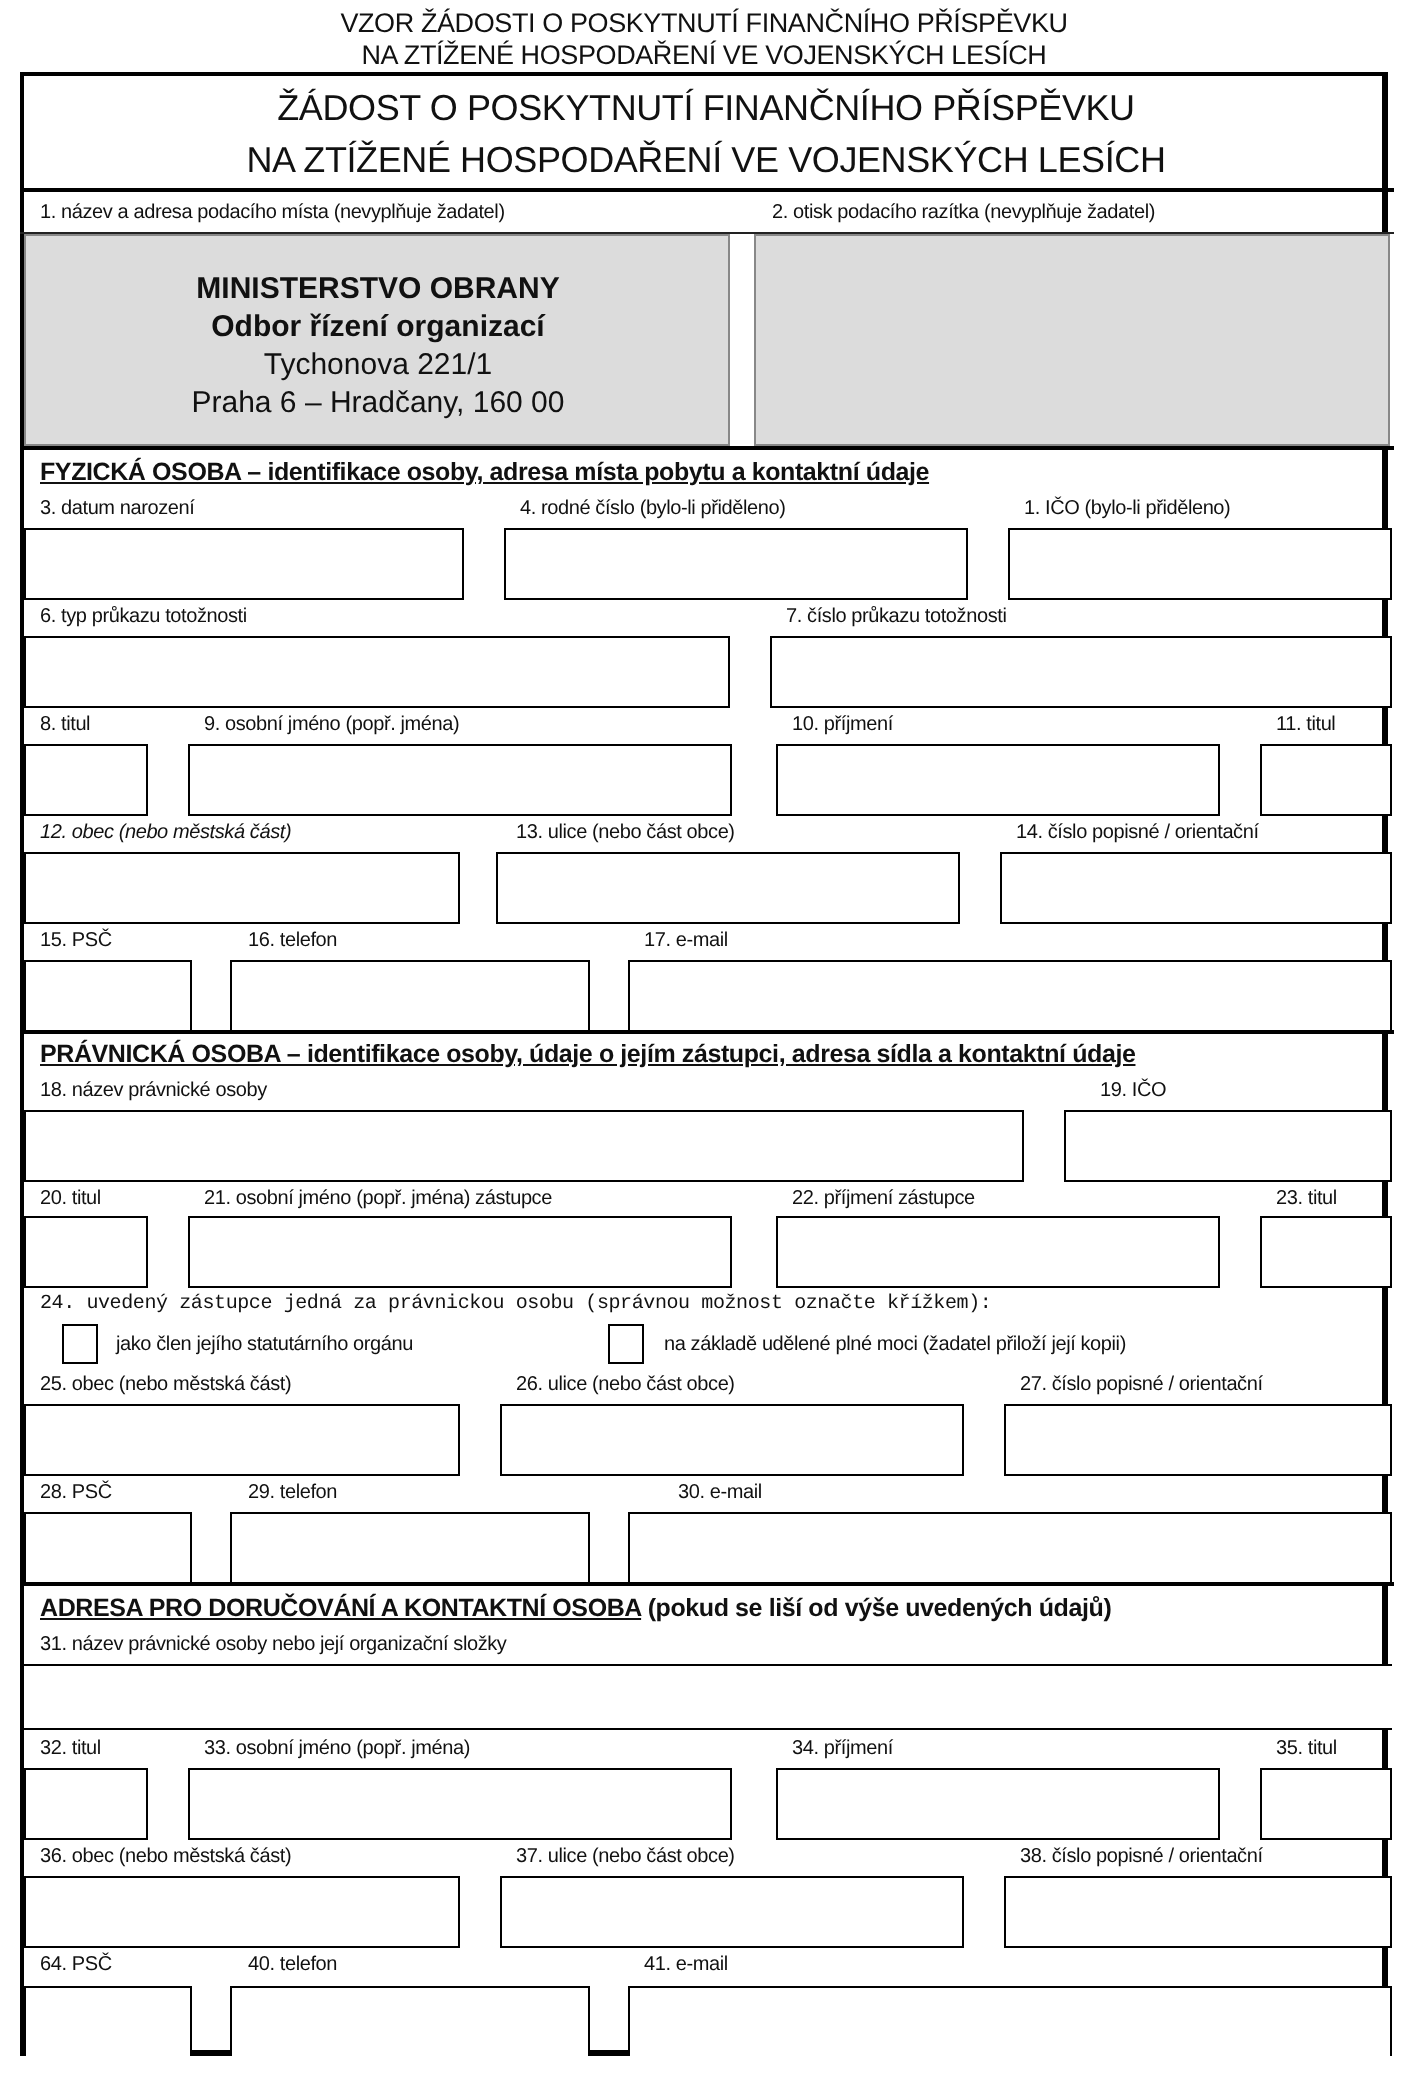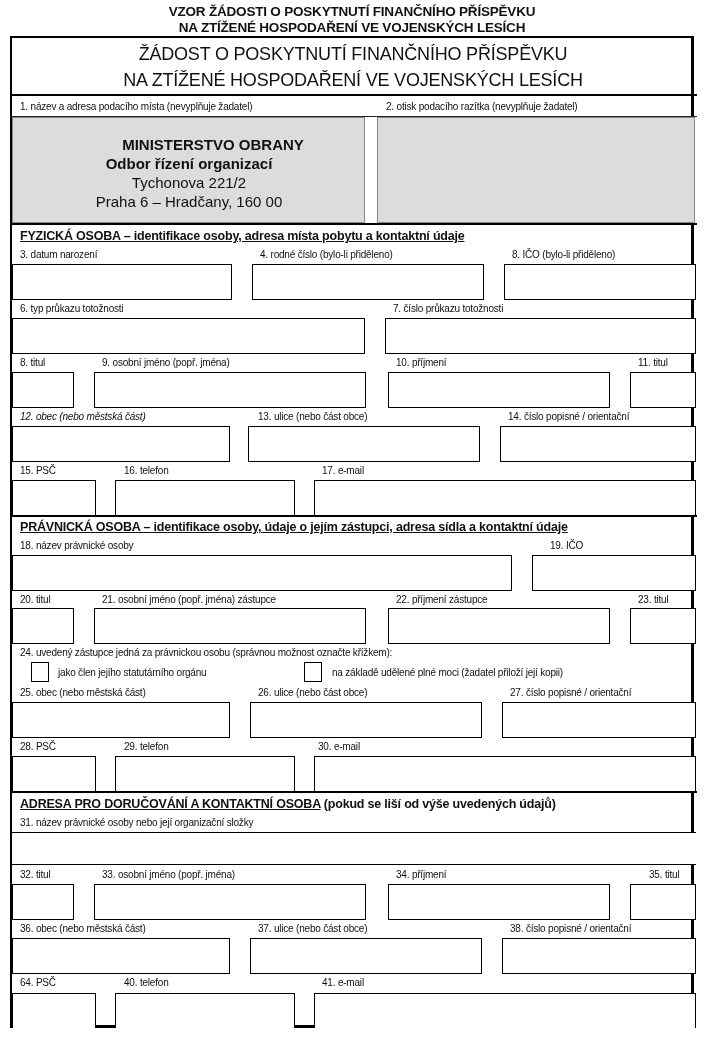--- a/index.html
+++ b/index.html
@@ -1,18 +1,18 @@
 <!DOCTYPE html>
 <html><head>
 <meta charset="utf-8">
 <style>
   html, body { margin:0; padding:0; background:#fff; }
   body { width:704px; height:1039px; position:relative; overflow:hidden;
          font-family:"Liberation Sans", sans-serif; color:#111; }
-  .top-title { position:absolute; left:0; width:704px; text-align:center; font-weight:bold;
+  .top-title { position:absolute; left:0; width:704px; text-align:center; font-weight:normal;
                font-size:13.5px; line-height:16px; letter-spacing:-0.2px; }
   .frame { position:absolute; left:10px; top:36px; width:684px; height:992px;
            border:2px solid #000; border-right-width:3px; border-bottom-width:3px; box-sizing:border-box; }
   .hline { position:absolute; left:10px; width:687px; height:2px; background:#000; }
   .hline.thin { height:1px; background:#222; }
   .main-title { position:absolute; left:12px; width:682px; text-align:center; font-size:18px;
                 line-height:26px; letter-spacing:-0.2px; }
   .lbl { position:absolute; font-size:10px; line-height:14px; white-space:nowrap; letter-spacing:-0.2px; }
   .box { position:absolute; border:1px solid #000; box-sizing:border-box; background:#fff; }
   .grey { background:#dcdcdc; border:1px solid #888; }
@@ -31,31 +31,31 @@
 
 <div class="main-title" style="top:41px;">ŽÁDOST O POSKYTNUTÍ FINANČNÍHO PŘÍSPĚVKU</div>
 <div class="main-title" style="top:67px;">NA ZTÍŽENÉ HOSPODAŘENÍ VE VOJENSKÝCH LESÍCH</div>
 <div class="hline" style="top:94px;"></div>
 
 <div class="lbl" style="left:20px;top:100px;">1. název a adresa podacího místa (nevyplňuje žadatel)</div>
 <div class="lbl" style="left:386px;top:100px;">2. otisk podacího razítka (nevyplňuje žadatel)</div>
 <div class="hline thin" style="top:116px;"></div>
 <div class="box grey" style="left:12px;top:117px;width:353px;height:106px;"></div>
 <div class="box grey" style="left:377px;top:117px;width:318px;height:106px;"></div>
-<div class="mo" style="top:135px;font-weight:bold;padding-left:24px;">MINISTERSTVO OBRANY</div>
+<div class="mo" style="top:135px;font-weight:bold;">MINISTERSTVO OBRANY</div>
 <div class="mo" style="top:154px;font-weight:bold;">Odbor řízení organizací</div>
-<div class="mo" style="top:173px;">Tychonova 221/2</div>
+<div class="mo" style="top:173px;">Tychonova 221/1</div>
 <div class="mo" style="top:192px;">Praha 6 – Hradčany, 160 00</div>
 <div class="hline" style="top:223px;"></div>
 
 <div class="sec" style="top:229px;"><u>FYZICKÁ OSOBA – identifikace osoby, adresa místa pobytu a kontaktní údaje</u></div>
 
 <div class="lbl" style="left:20px;top:248px;">3. datum narození</div>
 <div class="lbl" style="left:260px;top:248px;">4. rodné číslo (bylo-li přiděleno)</div>
-<div class="lbl" style="left:512px;top:248px;">8. IČO (bylo-li přiděleno)</div>
+<div class="lbl" style="left:512px;top:248px;">1. IČO (bylo-li přiděleno)</div>
 <div class="box" style="left:12px;top:264px;width:220px;height:36px;"></div>
 <div class="box" style="left:252px;top:264px;width:232px;height:36px;"></div>
 <div class="box" style="left:504px;top:264px;width:192px;height:36px;"></div>
 
 <div class="lbl" style="left:20px;top:302px;">6. typ průkazu totožnosti</div>
 <div class="lbl" style="left:393px;top:302px;">7. číslo průkazu totožnosti</div>
 <div class="box" style="left:12px;top:318px;width:353px;height:36px;"></div>
 <div class="box" style="left:385px;top:318px;width:311px;height:36px;"></div>
 
 <div class="lbl" style="left:20px;top:356px;">8. titul</div>
@@ -91,49 +91,49 @@
 
 <div class="lbl" style="left:20px;top:593px;">20. titul</div>
 <div class="lbl" style="left:102px;top:593px;">21. osobní jméno (popř. jména) zástupce</div>
 <div class="lbl" style="left:396px;top:593px;">22. příjmení zástupce</div>
 <div class="lbl" style="left:638px;top:593px;">23. titul</div>
 <div class="box" style="left:12px;top:608px;width:62px;height:36px;"></div>
 <div class="box" style="left:94px;top:608px;width:272px;height:36px;"></div>
 <div class="box" style="left:388px;top:608px;width:222px;height:36px;"></div>
 <div class="box" style="left:630px;top:608px;width:66px;height:36px;"></div>
 
-<div class="lbl" style="left:20px;top:646px;">24. uvedený zástupce jedná za právnickou osobu (správnou možnost označte křížkem):</div>
+<div class="lbl" style="left:20px;top:646px;font-family:Liberation Mono, monospace;">24. uvedený zástupce jedná za právnickou osobu (správnou možnost označte křížkem):</div>
 <div class="cb" style="left:31px;top:662px;"></div>
 <div class="lbl" style="left:58px;top:666px;">jako člen jejího statutárního orgánu</div>
 <div class="cb" style="left:304px;top:662px;"></div>
 <div class="lbl" style="left:332px;top:666px;">na základě udělené plné moci (žadatel přiloží její kopii)</div>
 
 <div class="lbl" style="left:20px;top:686px;">25. obec (nebo městská část)</div>
 <div class="lbl" style="left:258px;top:686px;">26. ulice (nebo část obce)</div>
 <div class="lbl" style="left:510px;top:686px;">27. číslo popisné / orientační</div>
 <div class="box" style="left:12px;top:702px;width:218px;height:36px;"></div>
 <div class="box" style="left:250px;top:702px;width:232px;height:36px;"></div>
 <div class="box" style="left:502px;top:702px;width:194px;height:36px;"></div>
 
 <div class="lbl" style="left:20px;top:740px;">28. PSČ</div>
 <div class="lbl" style="left:124px;top:740px;">29. telefon</div>
-<div class="lbl" style="left:318px;top:740px;">30. e-mail</div>
+<div class="lbl" style="left:339px;top:740px;">30. e-mail</div>
 <div class="box" style="left:12px;top:756px;width:84px;height:36px;"></div>
 <div class="box" style="left:115px;top:756px;width:180px;height:36px;"></div>
 <div class="box" style="left:314px;top:756px;width:382px;height:36px;"></div>
 <div class="hline" style="top:791px;"></div>
 
 <div class="sec" style="top:797px;"><u>ADRESA PRO DORUČOVÁNÍ A KONTAKTNÍ OSOBA</u><span> (pokud se liší od výše uvedených údajů)</span></div>
 <div class="lbl" style="left:20px;top:816px;">31. název právnické osoby nebo její organizační složky</div>
 <div class="box" style="left:12px;top:832px;width:684px;height:33px;border-left:none;border-right:none;"></div>
 
 <div class="lbl" style="left:20px;top:868px;">32. titul</div>
 <div class="lbl" style="left:102px;top:868px;">33. osobní jméno (popř. jména)</div>
 <div class="lbl" style="left:396px;top:868px;">34. příjmení</div>
-<div class="lbl" style="left:638px;top:868px;margin-left:11px;">35. titul</div>
+<div class="lbl" style="left:638px;top:868px;">35. titul</div>
 <div class="box" style="left:12px;top:884px;width:62px;height:36px;"></div>
 <div class="box" style="left:94px;top:884px;width:272px;height:36px;"></div>
 <div class="box" style="left:388px;top:884px;width:222px;height:36px;"></div>
 <div class="box" style="left:630px;top:884px;width:66px;height:36px;"></div>
 
 <div class="lbl" style="left:20px;top:922px;">36. obec (nebo městská část)</div>
 <div class="lbl" style="left:258px;top:922px;">37. ulice (nebo část obce)</div>
 <div class="lbl" style="left:510px;top:922px;">38. číslo popisné / orientační</div>
 <div class="box" style="left:12px;top:938px;width:218px;height:36px;"></div>
 <div class="box" style="left:250px;top:938px;width:232px;height:36px;"></div>

